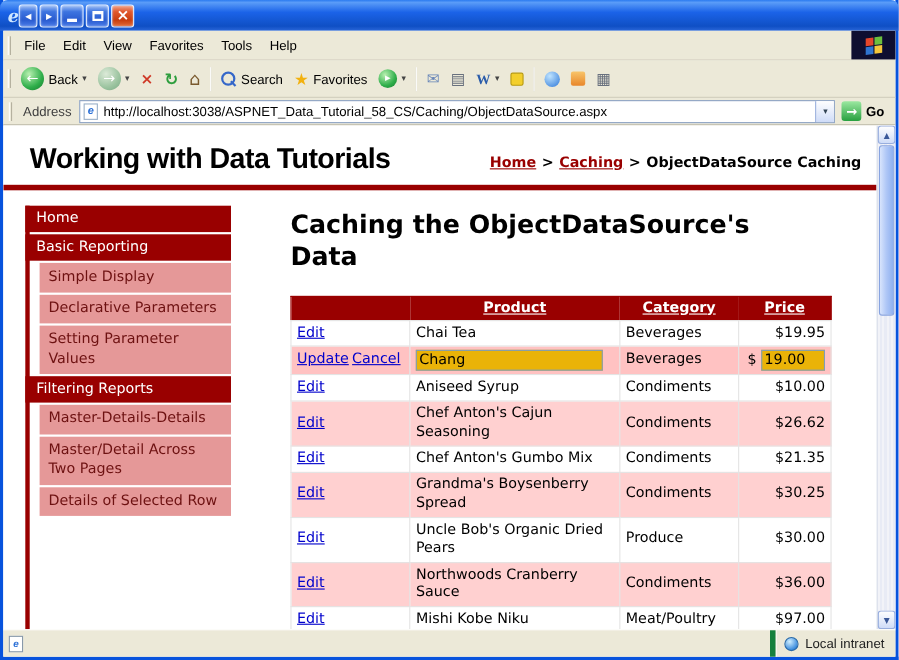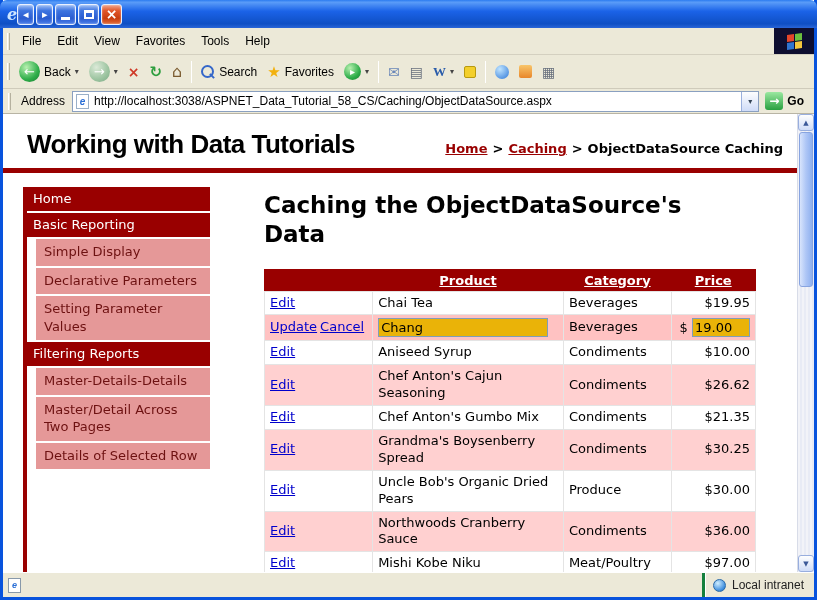--- a/index.html
+++ b/index.html
@@ -54,21 +54,21 @@
   .vsep{ width:1px; height:22px; background:#c9c5b5; border-right:1px solid #fff; margin:0 4px;}
   .mag{ position:relative; width:14px; height:14px;}
   .mag:before{ content:""; position:absolute; width:9px; height:9px; border:2px solid #3567c9; border-radius:50%; left:0; top:0;}
   .mag:after{ content:""; position:absolute; width:6px; height:2px; background:#3567c9; transform:rotate(45deg); left:8px; top:10px;}
   .star{ color:#f2b10e; font-size:15px; font-family:"DejaVu Sans",sans-serif;}
   .sq-y{ width:12px; height:12px; background:#f3cf2c; border:1px solid #b89a10; border-radius:2px;}
   .circ-blue{ width:14px; height:14px; border-radius:50%; background:radial-gradient(circle at 35% 30%,#bfe4ff,#2e78d8);}
   .sq-or{ width:13px; height:13px; background:linear-gradient(#f8c56a,#e8862a); border-radius:2px;}
   
   .addressbar{ flex:0 0 25px; background:#ece9d8; display:flex; align-items:center; padding:0 3px; border-bottom:1px solid #b8b4a4;}
-  .addr-label{ font-size:12px; color:#000000; margin:0 7px 0 6px;}
+  .addr-label{ font-size:12px; color:#404040; margin:0 7px 0 6px;}
   .addr-combo{ flex:1; height:21px; background:#fff; border:1px solid #8aa0c0; display:flex; align-items:center; padding-left:3px; cursor:text;}
   .page-ico{ flex:0 0 13px; height:15px; background:#fff; border:1px solid #9ab0c8; display:flex; align-items:center; justify-content:center;
     font-size:10px; color:#2a6fd6; font-style:italic; font-weight:bold;}
   .addr-url{ flex:1; font-size:12px; margin-left:5px; white-space:nowrap; overflow:hidden;}
   .addr-dd{ flex:0 0 17px; height:19px; background:linear-gradient(#fefefe,#cfdcf8); border-left:1px solid #9ab0dd;
     display:flex; align-items:center; justify-content:center; font-size:8px; color:#345; font-family:"DejaVu Sans",sans-serif;}
   .go-wrap{ display:flex; align-items:center; gap:4px; margin:0 7px 0 6px; cursor:default;}
   .go-ico{ width:18px; height:18px; border-radius:3px; background:linear-gradient(#9be8a0,#28a040); color:#fff;
     display:flex; align-items:center; justify-content:center; font-size:12px; font-weight:bold; font-family:"DejaVu Sans",sans-serif;}
   .go-label{ font-size:12px; font-weight:bold;}
@@ -105,21 +105,21 @@
   .lnk{ color:var(--link-blue); text-decoration:underline; cursor:pointer;}
   .r-e .lnk{ margin-right:3px;}
   .tb{ border:1px solid #7f9db9; height:19px; font-size:13px; font-family:"DejaVu Sans",sans-serif; padding:0 2px; background:#eab308;}
   .tb-prod{ width:170px;} .tb-price{ width:58px;}
   
   .statusbar{ flex:0 0 25px; background:#ece9d8; border-top:1px solid #fff; display:flex; align-items:center; font-size:12px; color:#222;}
   .doc-ico{ width:13px; height:15px; background:#fff; border:1px solid #8899aa; margin:0 5px; display:flex;
     align-items:center; justify-content:center; font-size:9px; color:#2a6fd6; font-style:italic; font-weight:bold;}
   .status-spring{ flex:1;}
   .status-zone{ display:flex; align-items:center; gap:6px; padding:0 10px 0 8px; height:100%;
-    border-left:3px solid #15803d; box-shadow:inset 1px 0 0 #fff;}
+    border-left:5px solid #15803d; box-shadow:inset 1px 0 0 #fff;}
   .globe{ width:13px; height:13px; border-radius:50%; border:1px solid #2a6aa8;
     background:radial-gradient(circle at 35% 30%,#cfeeff,#3e8ede 70%,#1a5cb0);}
 </style>
 </head>
 <body>
 
 <div class="window">
 
   <div class="titlebar">
     <span class="ie-e">e</span>

